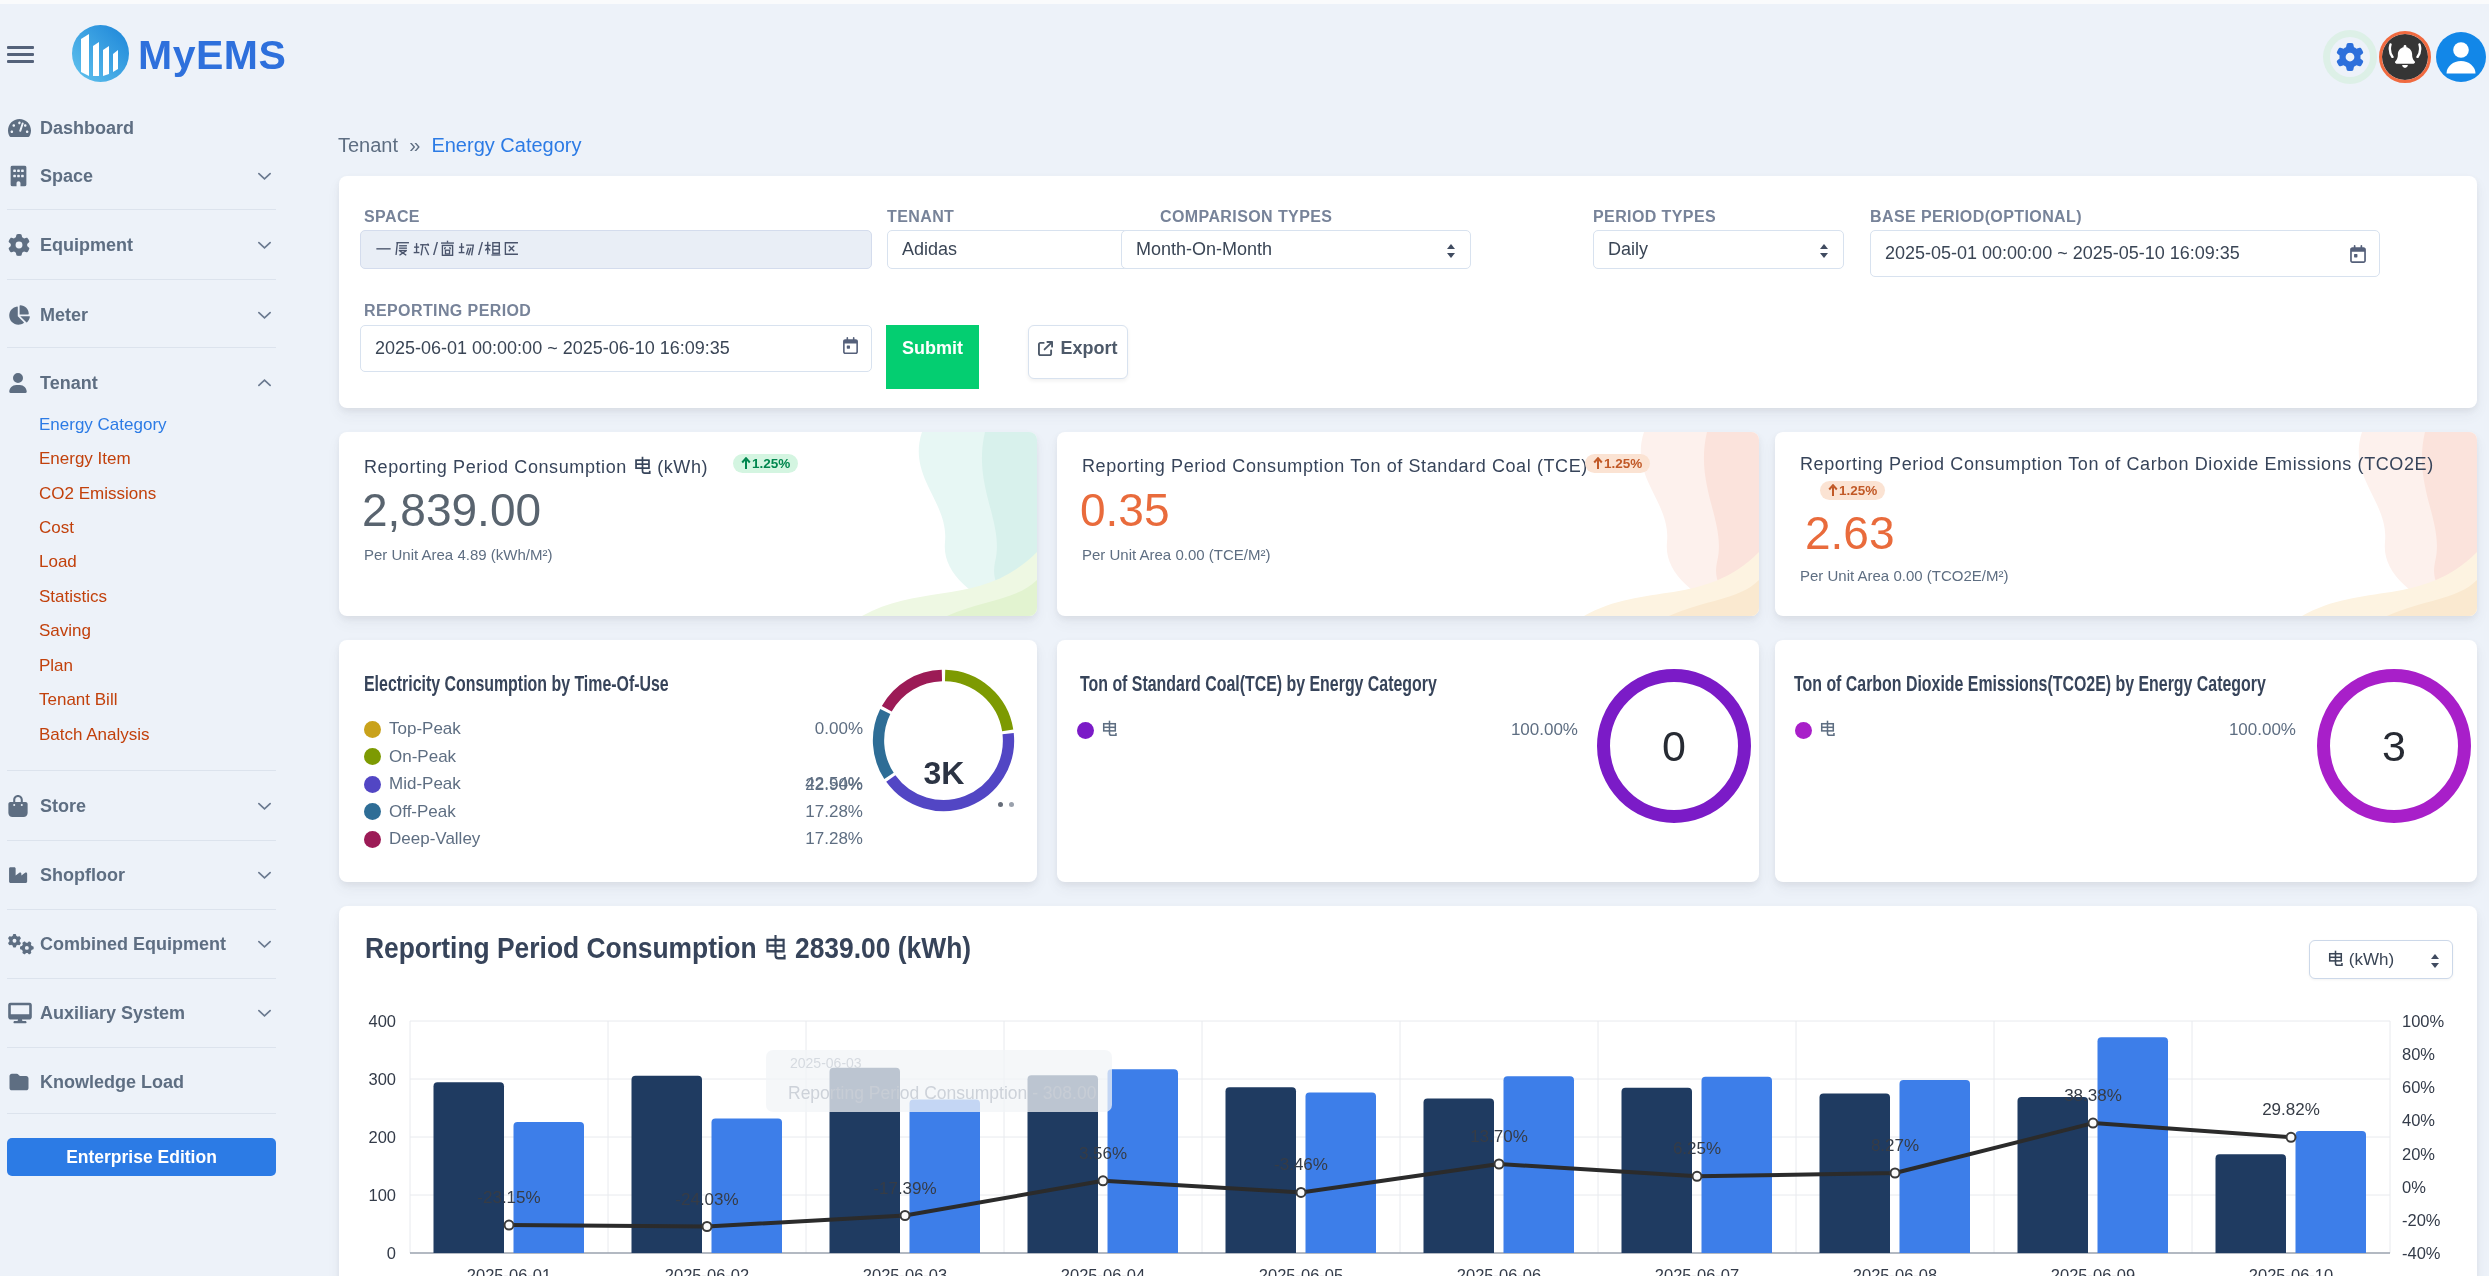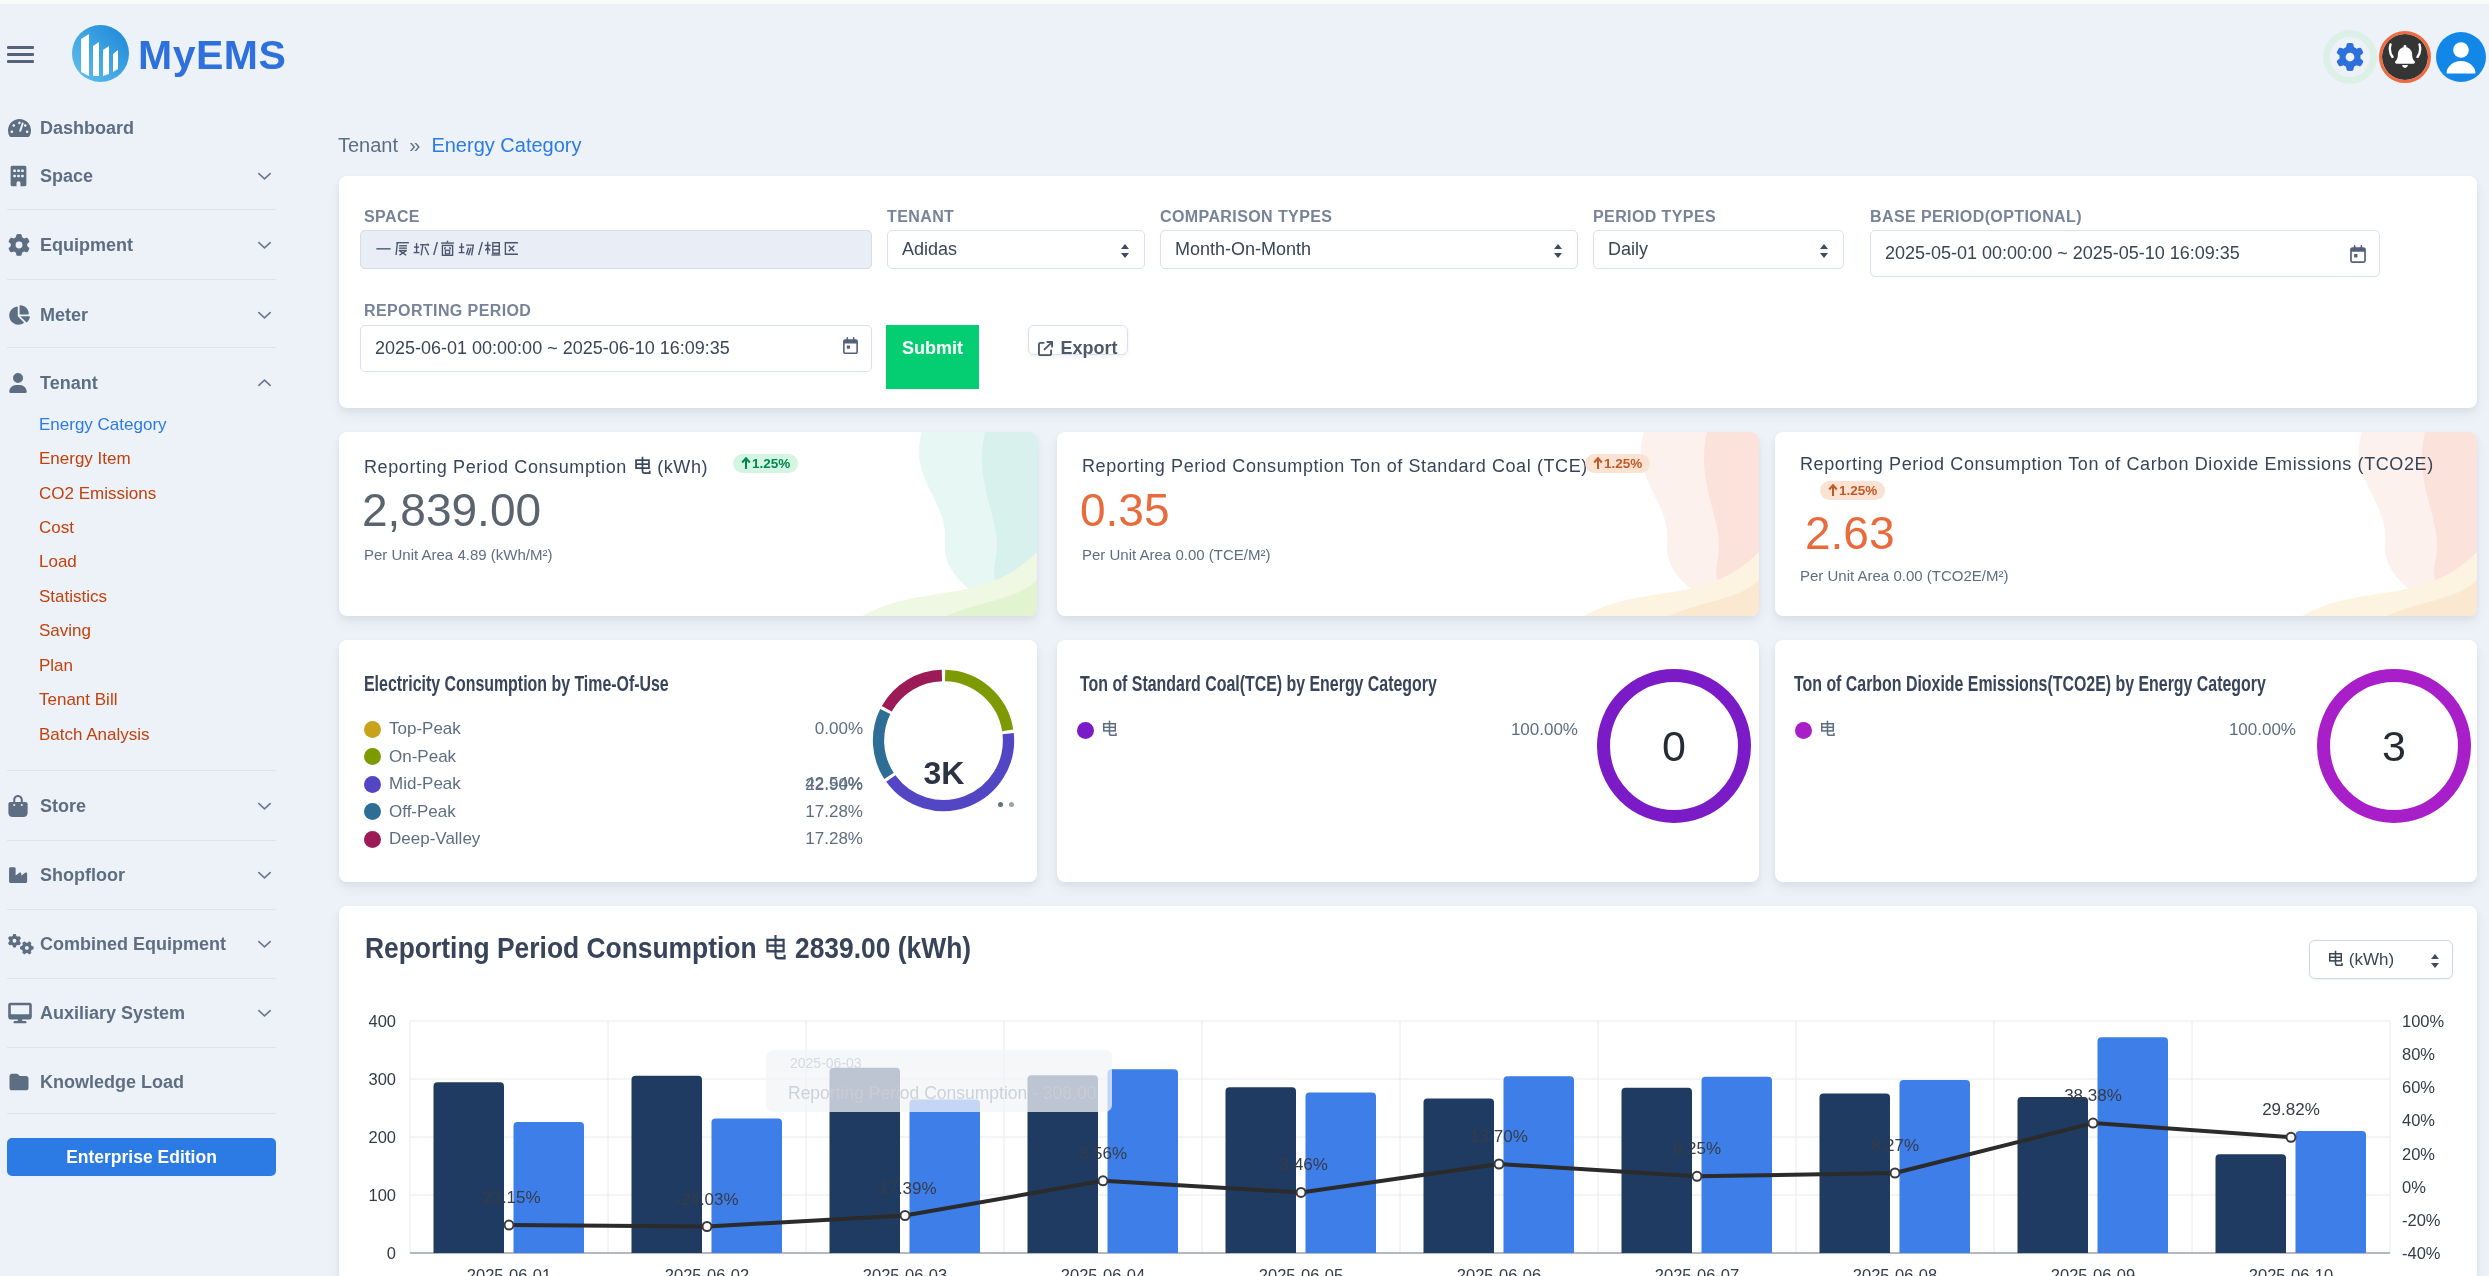--- a/index.html
+++ b/index.html
@@ -244,21 +244,21 @@
     </svg>
 </div>
 <div class="lbl" style="left:887px;top:208px;">TENANT</div>
 <div class="inp" style="left:887px;top:230px;width:258px;">Adidas
   <svg class="sel-arr" width="14" height="16" viewBox="0 0 14 16">
       <path d="M7 1 L11 6 L3 6 Z" fill="#404b60"></path>
       <path d="M7 15 L11 10 L3 10 Z" fill="#404b60"></path>
     </svg>
 </div>
 <div class="lbl" style="left:1160px;top:208px;">COMPARISON TYPES</div>
-<div class="inp" style="left:1160px;top:230px;width:418px;">Month-On-Month
+<div class="inp" style="left:1121px;top:230px;width:350px;">Month-On-Month
   <svg class="sel-arr" width="14" height="16" viewBox="0 0 14 16">
       <path d="M7 1 L11 6 L3 6 Z" fill="#404b60"></path>
       <path d="M7 15 L11 10 L3 10 Z" fill="#404b60"></path>
     </svg>
 </div>
 <div class="lbl" style="left:1593px;top:208px;">PERIOD TYPES</div>
 <div class="inp" style="left:1593px;top:230px;width:251px;">Daily
   <svg class="sel-arr" width="14" height="16" viewBox="0 0 14 16">
       <path d="M7 1 L11 6 L3 6 Z" fill="#404b60"></path>
       <path d="M7 15 L11 10 L3 10 Z" fill="#404b60"></path>
@@ -270,21 +270,21 @@
       <path fill="#55607a" d="M152 24c0-13.3-10.7-24-24-24s-24 10.7-24 24V64H64C28.7 64 0 92.7 0 128v16 48V448c0 35.3 28.7 64 64 64H384c35.3 0 64-28.7 64-64V192 144 128c0-35.3-28.7-64-64-64H344V24c0-13.3-10.7-24-24-24s-24 10.7-24 24V64H152V24zM48 192H400V448c0 8.8-7.2 16-16 16H64c-8.8 0-16-7.2-16-16V192zm80 64c-8.8 0-16 7.2-16 16v64c0 8.8 7.2 16 16 16h64c8.8 0 16-7.2 16-16V272c0-8.8-7.2-16-16-16H128z"></path>
     </svg>
 </div>
 <div class="lbl" style="left:364px;top:302px;">REPORTING PERIOD</div>
 <div class="inp" style="left:360px;top:325px;width:512px;height:47px;line-height:45px;">2025-06-01 00:00:00 ~ 2025-06-10 16:09:35
   <svg class="sel-arr" style="top:11px;" width="17" height="17" viewBox="0 0 448 512">
       <path fill="#55607a" d="M152 24c0-13.3-10.7-24-24-24s-24 10.7-24 24V64H64C28.7 64 0 92.7 0 128v16 48V448c0 35.3 28.7 64 64 64H384c35.3 0 64-28.7 64-64V192 144 128c0-35.3-28.7-64-64-64H344V24c0-13.3-10.7-24-24-24s-24 10.7-24 24V64H152V24zM48 192H400V448c0 8.8-7.2 16-16 16H64c-8.8 0-16-7.2-16-16V192zm80 64c-8.8 0-16 7.2-16 16v64c0 8.8 7.2 16 16 16h64c8.8 0 16-7.2 16-16V272c0-8.8-7.2-16-16-16H128z"></path>
     </svg>
 </div>
 <div class="abs" style="left:886px;top:325px;width:93px;height:64px;background:#04ce71;border-radius:0;color:#fff;font-size:18px;font-weight:bold;text-align:center;line-height:46px;">Submit</div>
-<div class="abs" style="left:1028px;top:325px;width:100px;height:30px;background:#fff;border:1px solid #d8e2ef;border-radius:6px;box-shadow:0 2px 4px rgba(0,0,0,.06);color:#4d5969;font-size:18px;font-weight:600;text-align:center;line-height:44px;">
+<div class="abs" style="left:1028px;top:325px;width:100px;height:54px;background:#fff;border:1px solid #d8e2ef;border-radius:6px;box-shadow:0 2px 4px rgba(0,0,0,.06);color:#4d5969;font-size:18px;font-weight:600;text-align:center;line-height:44px;">
   <svg style="vertical-align:-2px;margin-right:7px;" width="15" height="15" viewBox="0 0 512 512">
       <path fill="#4d5969" d="M320 0c-17.7 0-32 14.3-32 32s14.3 32 32 32h82.7L201.4 265.4c-12.5 12.5-12.5 32.8 0 45.3s32.8 12.5 45.3 0L448 109.3V192c0 17.7 14.3 32 32 32s32-14.3 32-32V32c0-17.7-14.3-32-32-32H320zM80 32C35.8 32 0 67.8 0 112V432c0 44.2 35.8 80 80 80H400c44.2 0 80-35.8 80-80V320c0-17.7-14.3-32-32-32s-32 14.3-32 32V432c0 8.8-7.2 16-16 16H80c-8.8 0-16-7.2-16-16V112c0-8.8 7.2-16 16-16H192c17.7 0 32-14.3 32-32s-14.3-32-32-32H80z"></path>
     </svg>Export</div>
 
 <div class="card" style="left:339px;top:432px;width:698px;height:184px;overflow:hidden;">
   <svg style="position:absolute;right:0;top:0;" width="240" height="184" viewBox="0 0 240 184">
     <path d="M125 0 C 110 45 152 70 148 110 C 145 140 172 163 218 184 L 240 184 L 240 0 Z" fill="#e7f7f4"></path>
     <path d="M188 0 C 175 55 208 90 198 130 C 192 158 215 172 240 176 L 240 0 Z" fill="#d8f1ec"></path>
     <path d="M65 184 C 125 150 185 175 240 120 L 240 184 Z" fill="#eef8e3"></path>
     <path d="M150 184 C 185 168 220 168 240 148 L 240 184 Z" fill="#e2f3d0"></path>

